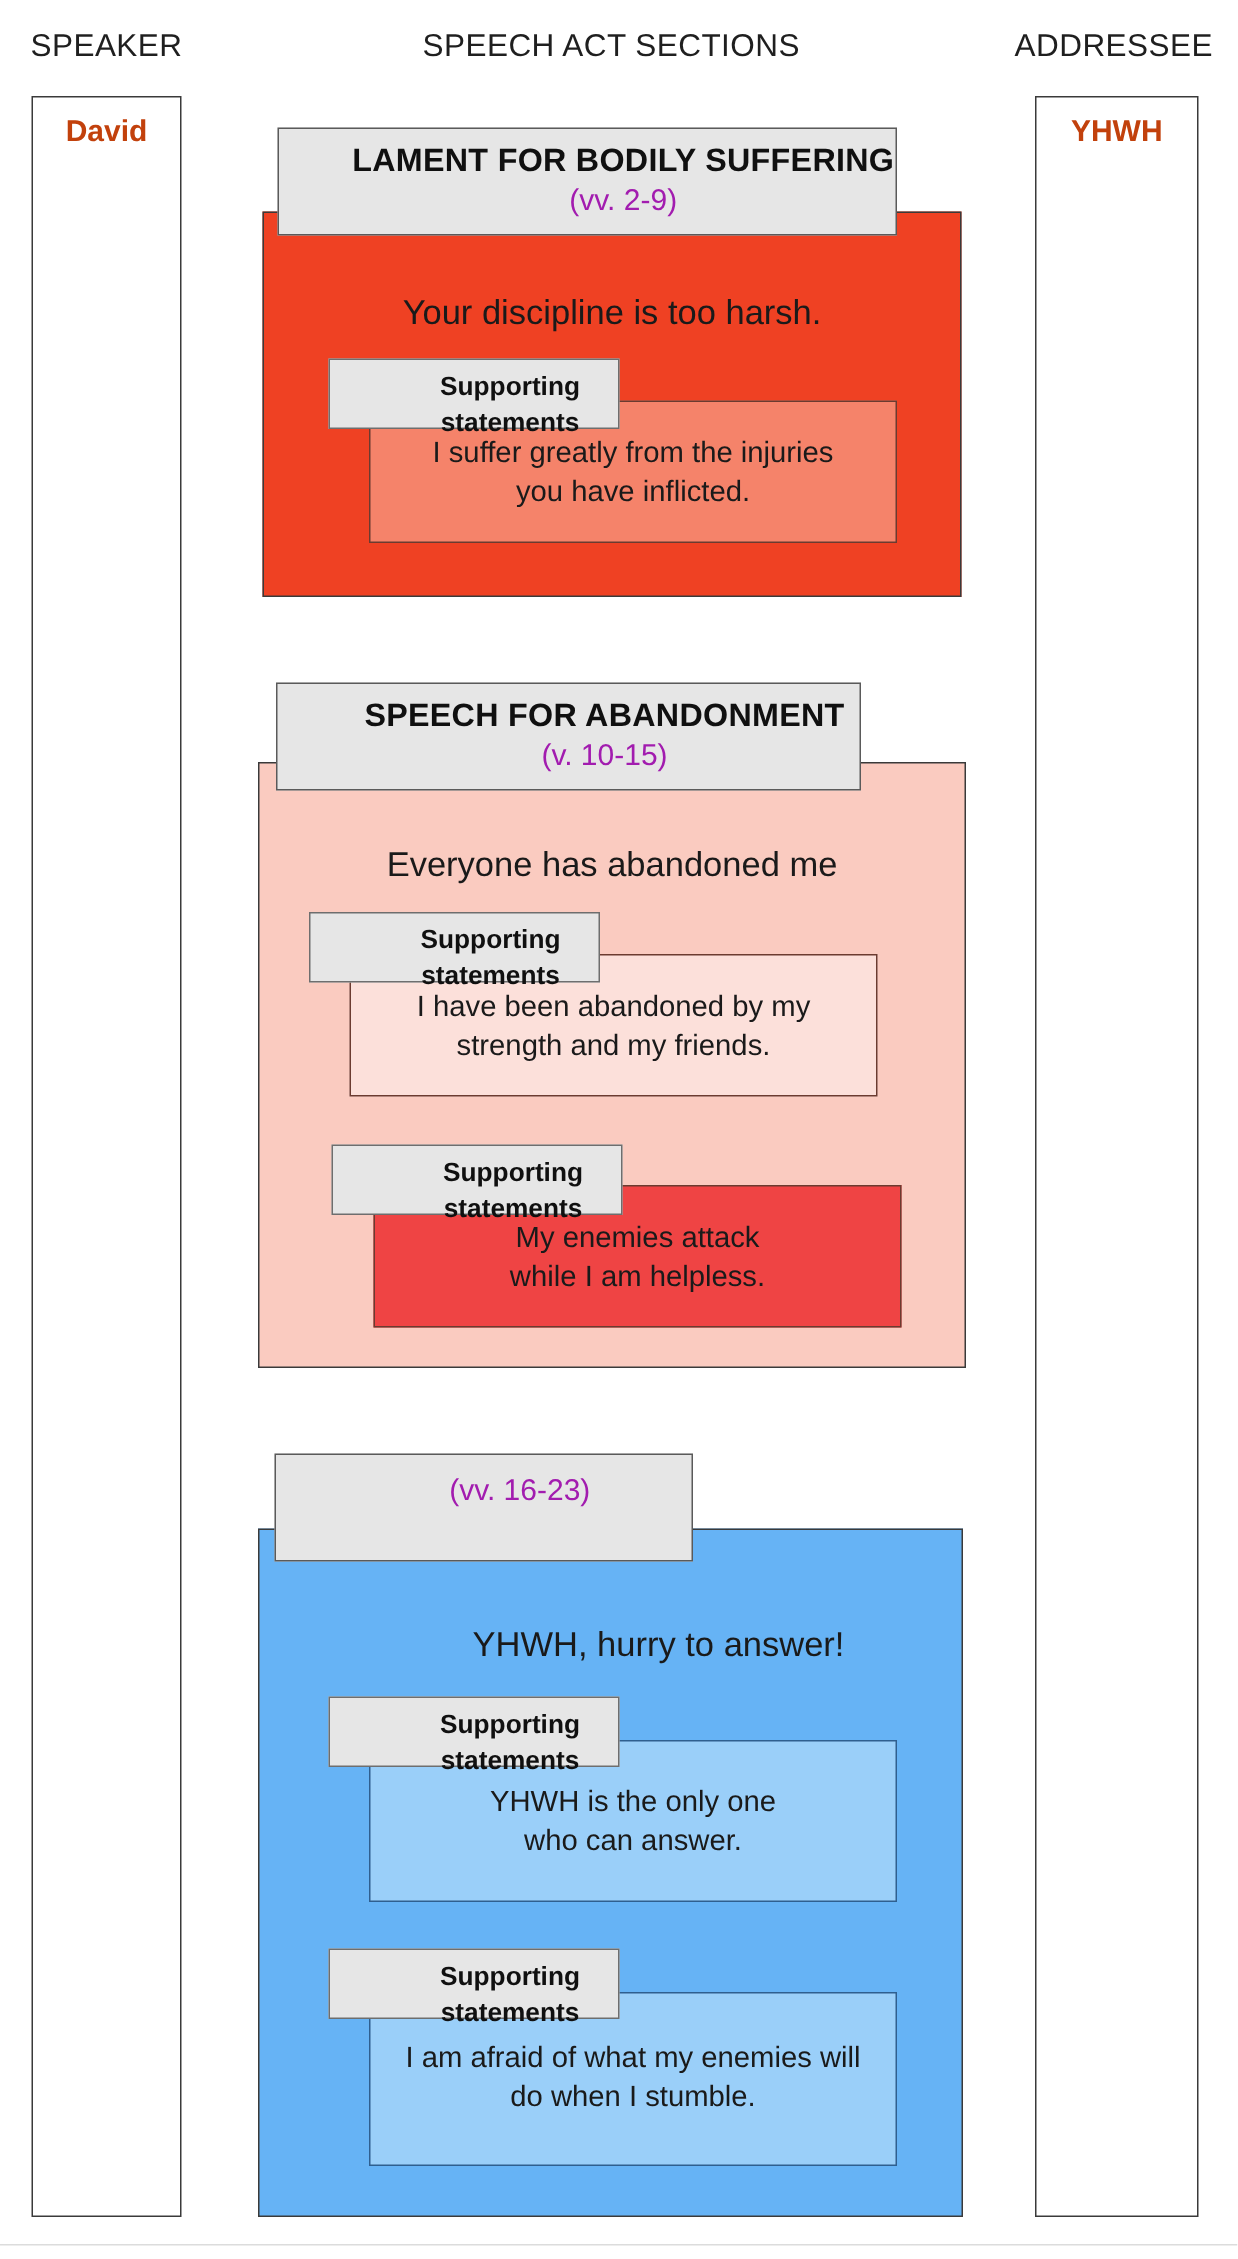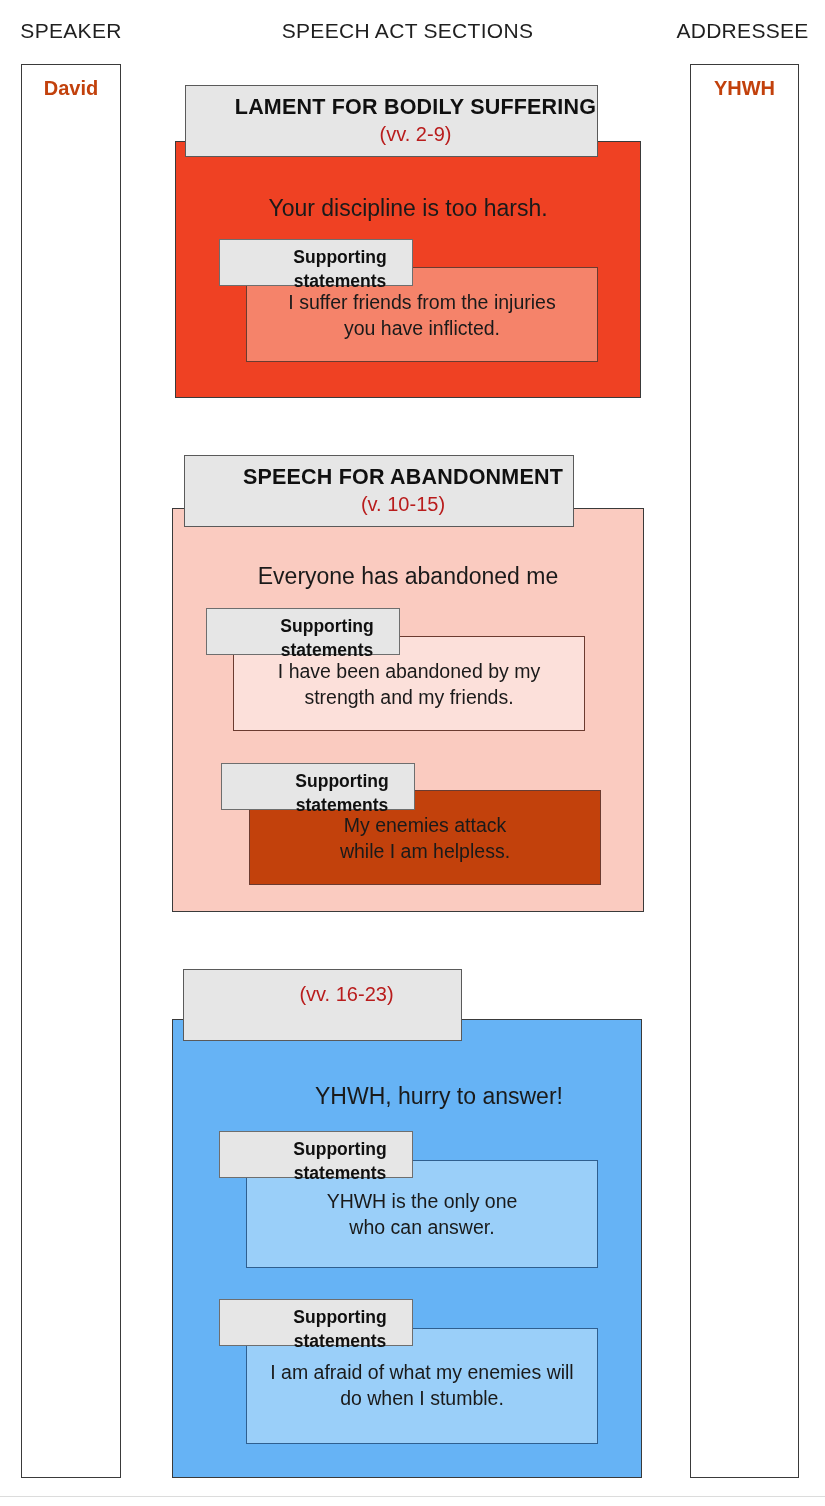--- a/index.html
+++ b/index.html
@@ -71,21 +71,21 @@
     font-size: 21.5px;
     font-weight: 700;
     letter-spacing: 0.2px;
     color: #101010;
     line-height: 1.12;
   }
   .section-header .verses {
     display: block;
     font-size: 20px;
     font-weight: 400;
-    color: #b91c1c;
+    color: #a21caf;
     line-height: 1.3;
     margin-top: 2px;
   }
 
   
   .claim {
     position: absolute;
     text-align: center;
     font-size: 23px;
     font-weight: 400;
@@ -143,21 +143,21 @@
   <div class="participant-label">David</div>
 </div>
 <div class="participant-col" id="col-addressee">
   <div class="participant-label">YHWH</div>
 </div>
 
 <div class="abs section-body" style="left:175px; top:141px; width:466px; height:257px; background:#EF4123;"></div>
 
 <div class="abs support-box" style="left:246px; top:267px; width:352px; height:95px; background:#F5836A;">
   <div class="support-text" style="top:22px;">
-    <span>I suffer friends from the injuries</span><br>
+    <span>I suffer greatly from the injuries</span><br>
     <span>you have inflicted.</span>
   </div>
 </div>
 
 <div class="abs support-tab" style="left:219px; top:239px; width:194px; height:47px;">
   <span>Supporting</span>
   <span>statements</span>
 </div>
 
 <div class="claim" style="left:175px; top:195px; width:466px;">Your discipline is too harsh.</div>
@@ -174,21 +174,21 @@
     <span>I have been abandoned by my</span><br>
     <span>strength and my friends.</span>
   </div>
 </div>
 
 <div class="abs support-tab" style="left:206px; top:608px; width:194px; height:47px;">
   <span>Supporting</span>
   <span>statements</span>
 </div>
 
-<div class="abs support-box" style="left:249px; top:790px; width:352px; height:95px; background:#c2410c;">
+<div class="abs support-box" style="left:249px; top:790px; width:352px; height:95px; background:#ef4444;">
   <div class="support-text" style="top:22px;">
     <span>My enemies attack</span><br>
     <span>while I am helpless.</span>
   </div>
 </div>
 
 <div class="abs support-tab" style="left:221px; top:763px; width:194px; height:47px;">
   <span>Supporting</span>
   <span>statements</span>
 </div>

